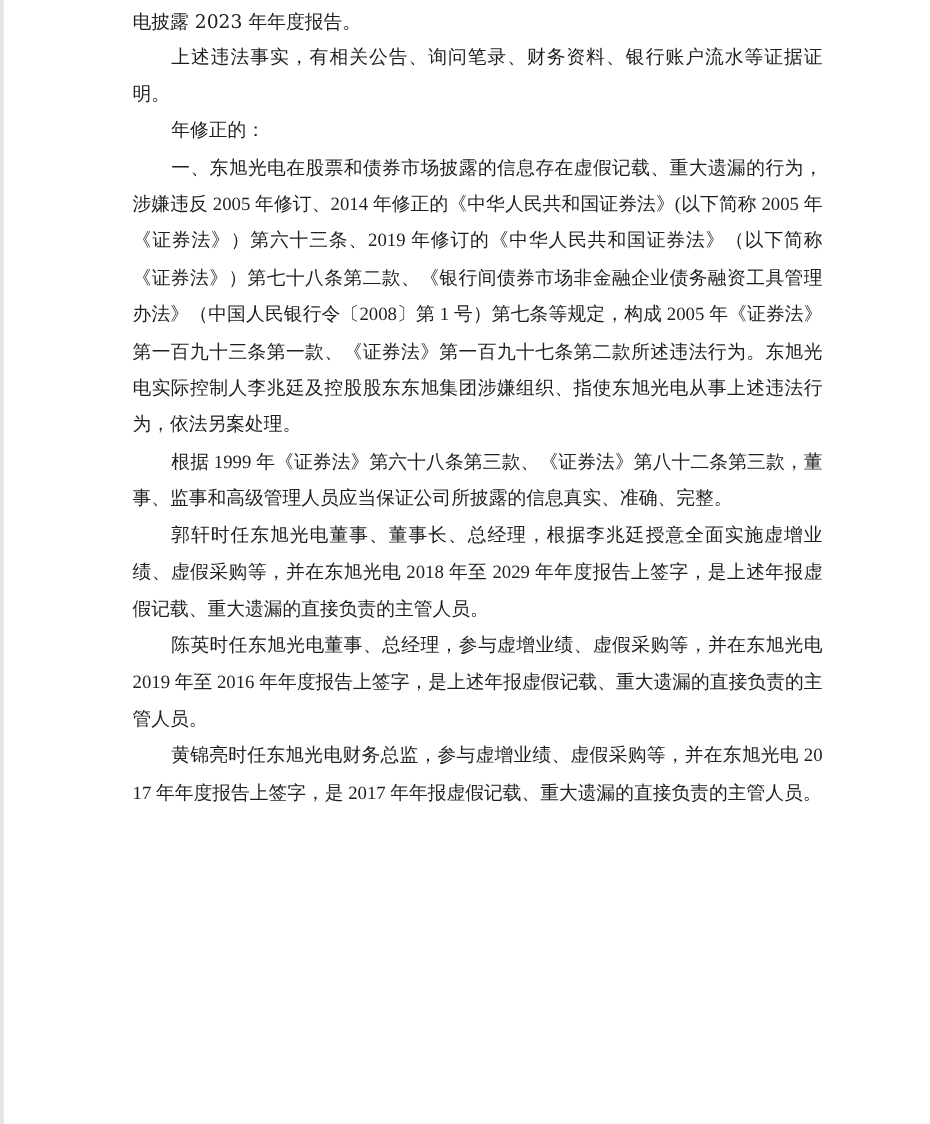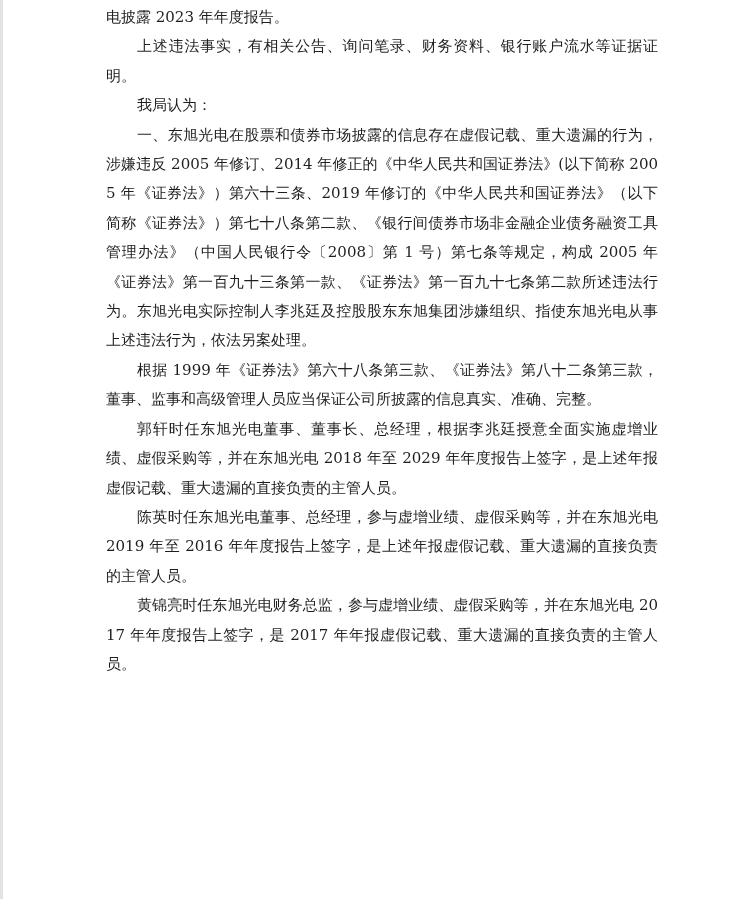--- a/index.html
+++ b/index.html
@@ -33,29 +33,30 @@
     margin-left: 24px;
   }
   .para {
     margin: 0;
     text-align: justify;
     text-justify: inter-ideograph;
     word-break: break-all;
   }
   .indent {
     text-indent: 31px;
+    font-family: Liberation Serif, serif;
   }
 </style>
 </head>
 <body>
 
 <div class="left-edge"></div>
 
 <div class="page">
   <p class="para">电披露 2023 年年度报告。</p>
   <p class="para indent">上述违法事实，有相关公告、询问笔录、财务资料、银行账户流水等证据证明。</p>
-  <p class="para indent">我局认为：</p>
+  <p class="para indent">年修正的：</p>
   <p class="para indent">一、东旭光电在股票和债券市场披露的信息存在虚假记载、重大遗漏的行为，涉嫌违反 2005 年修订、2014 年修正的《中华人民共和国证券法》(以下简称 2005 年《证券法》）第六十三条、2019 年修订的《中华人民共和国证券法》（以下简称《证券法》）第七十八条第二款、《银行间债券市场非金融企业债务融资工具管理办法》（中国人民银行令〔2008〕第 1 号）第七条等规定，构成 2005 年《证券法》第一百九十三条第一款、《证券法》第一百九十七条第二款所述违法行为。东旭光电实际控制人李兆廷及控股股东东旭集团涉嫌组织、指使东旭光电从事上述违法行为，依法另案处理。</p>
   <p class="para indent">根据 1999 年《证券法》第六十八条第三款、《证券法》第八十二条第三款，董事、监事和高级管理人员应当保证公司所披露的信息真实、准确、完整。</p>
   <p class="para indent">郭轩时任东旭光电董事、董事长、总经理，根据李兆廷授意全面实施虚增业绩、虚假采购等，并在东旭光电 2018 年至 2029 年年度报告上签字，是上述年报虚假记载、重大遗漏的直接负责的主管人员。</p>
   <p class="para indent">陈英时任东旭光电董事、总经理，参与虚增业绩、虚假采购等，并在东旭光电 2019 年至 2016 年年度报告上签字，是上述年报虚假记载、重大遗漏的直接负责的主管人员。</p>
   <p class="para indent">黄锦亮时任东旭光电财务总监，参与虚增业绩、虚假采购等，并在东旭光电 2017 年年度报告上签字，是 2017 年年报虚假记载、重大遗漏的直接负责的主管人员。</p>
 </div>
 
 </body></html>

